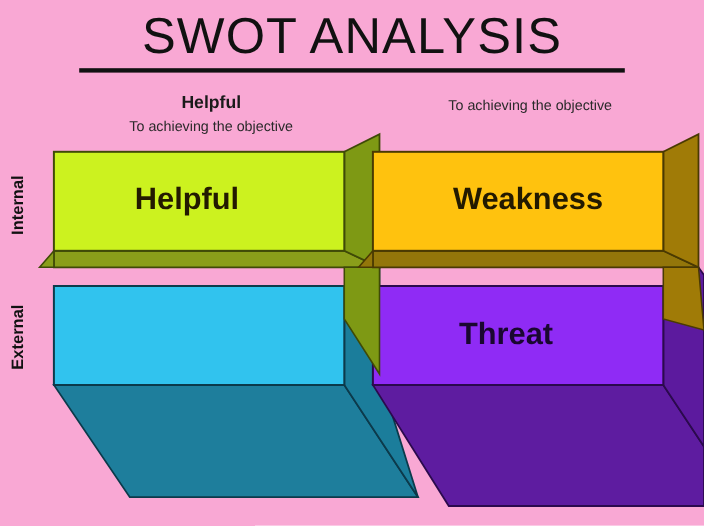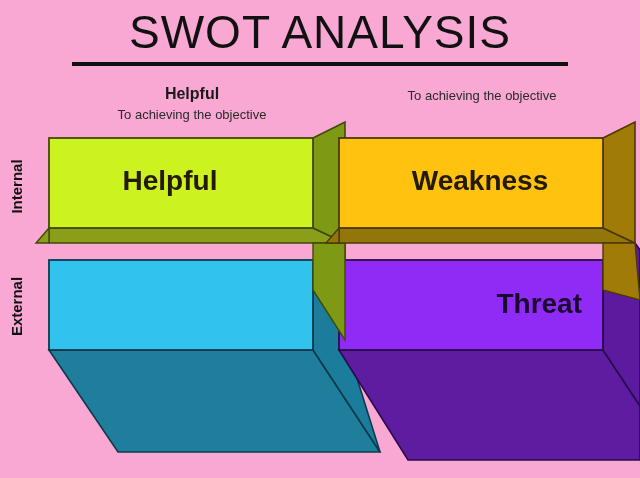--- a/index.html
+++ b/index.html
@@ -105,21 +105,21 @@
   #text-weakness {
     left: 338px; top: 165px; width: 244px;
     font-size: 28px; color: #231a00; margin-left: 20px;
   }
   #text-opportunity {
     left: 44px;  top: 288px; width: 260px;
     font-size: 28px; color: #08102c;
   }
   #text-threat {
     left: 338px; top: 288px; width: 244px;
-    font-size: 28px; color: #1a0730; text-align: right;
+    font-size: 28px; color: #1a0730;
   }
 </style>
 </head>
 <body>
 
 <div id="root">
 
   <div id="title-block">
     <span id="title-text">SWOT ANALYSIS</span>
   </div>

